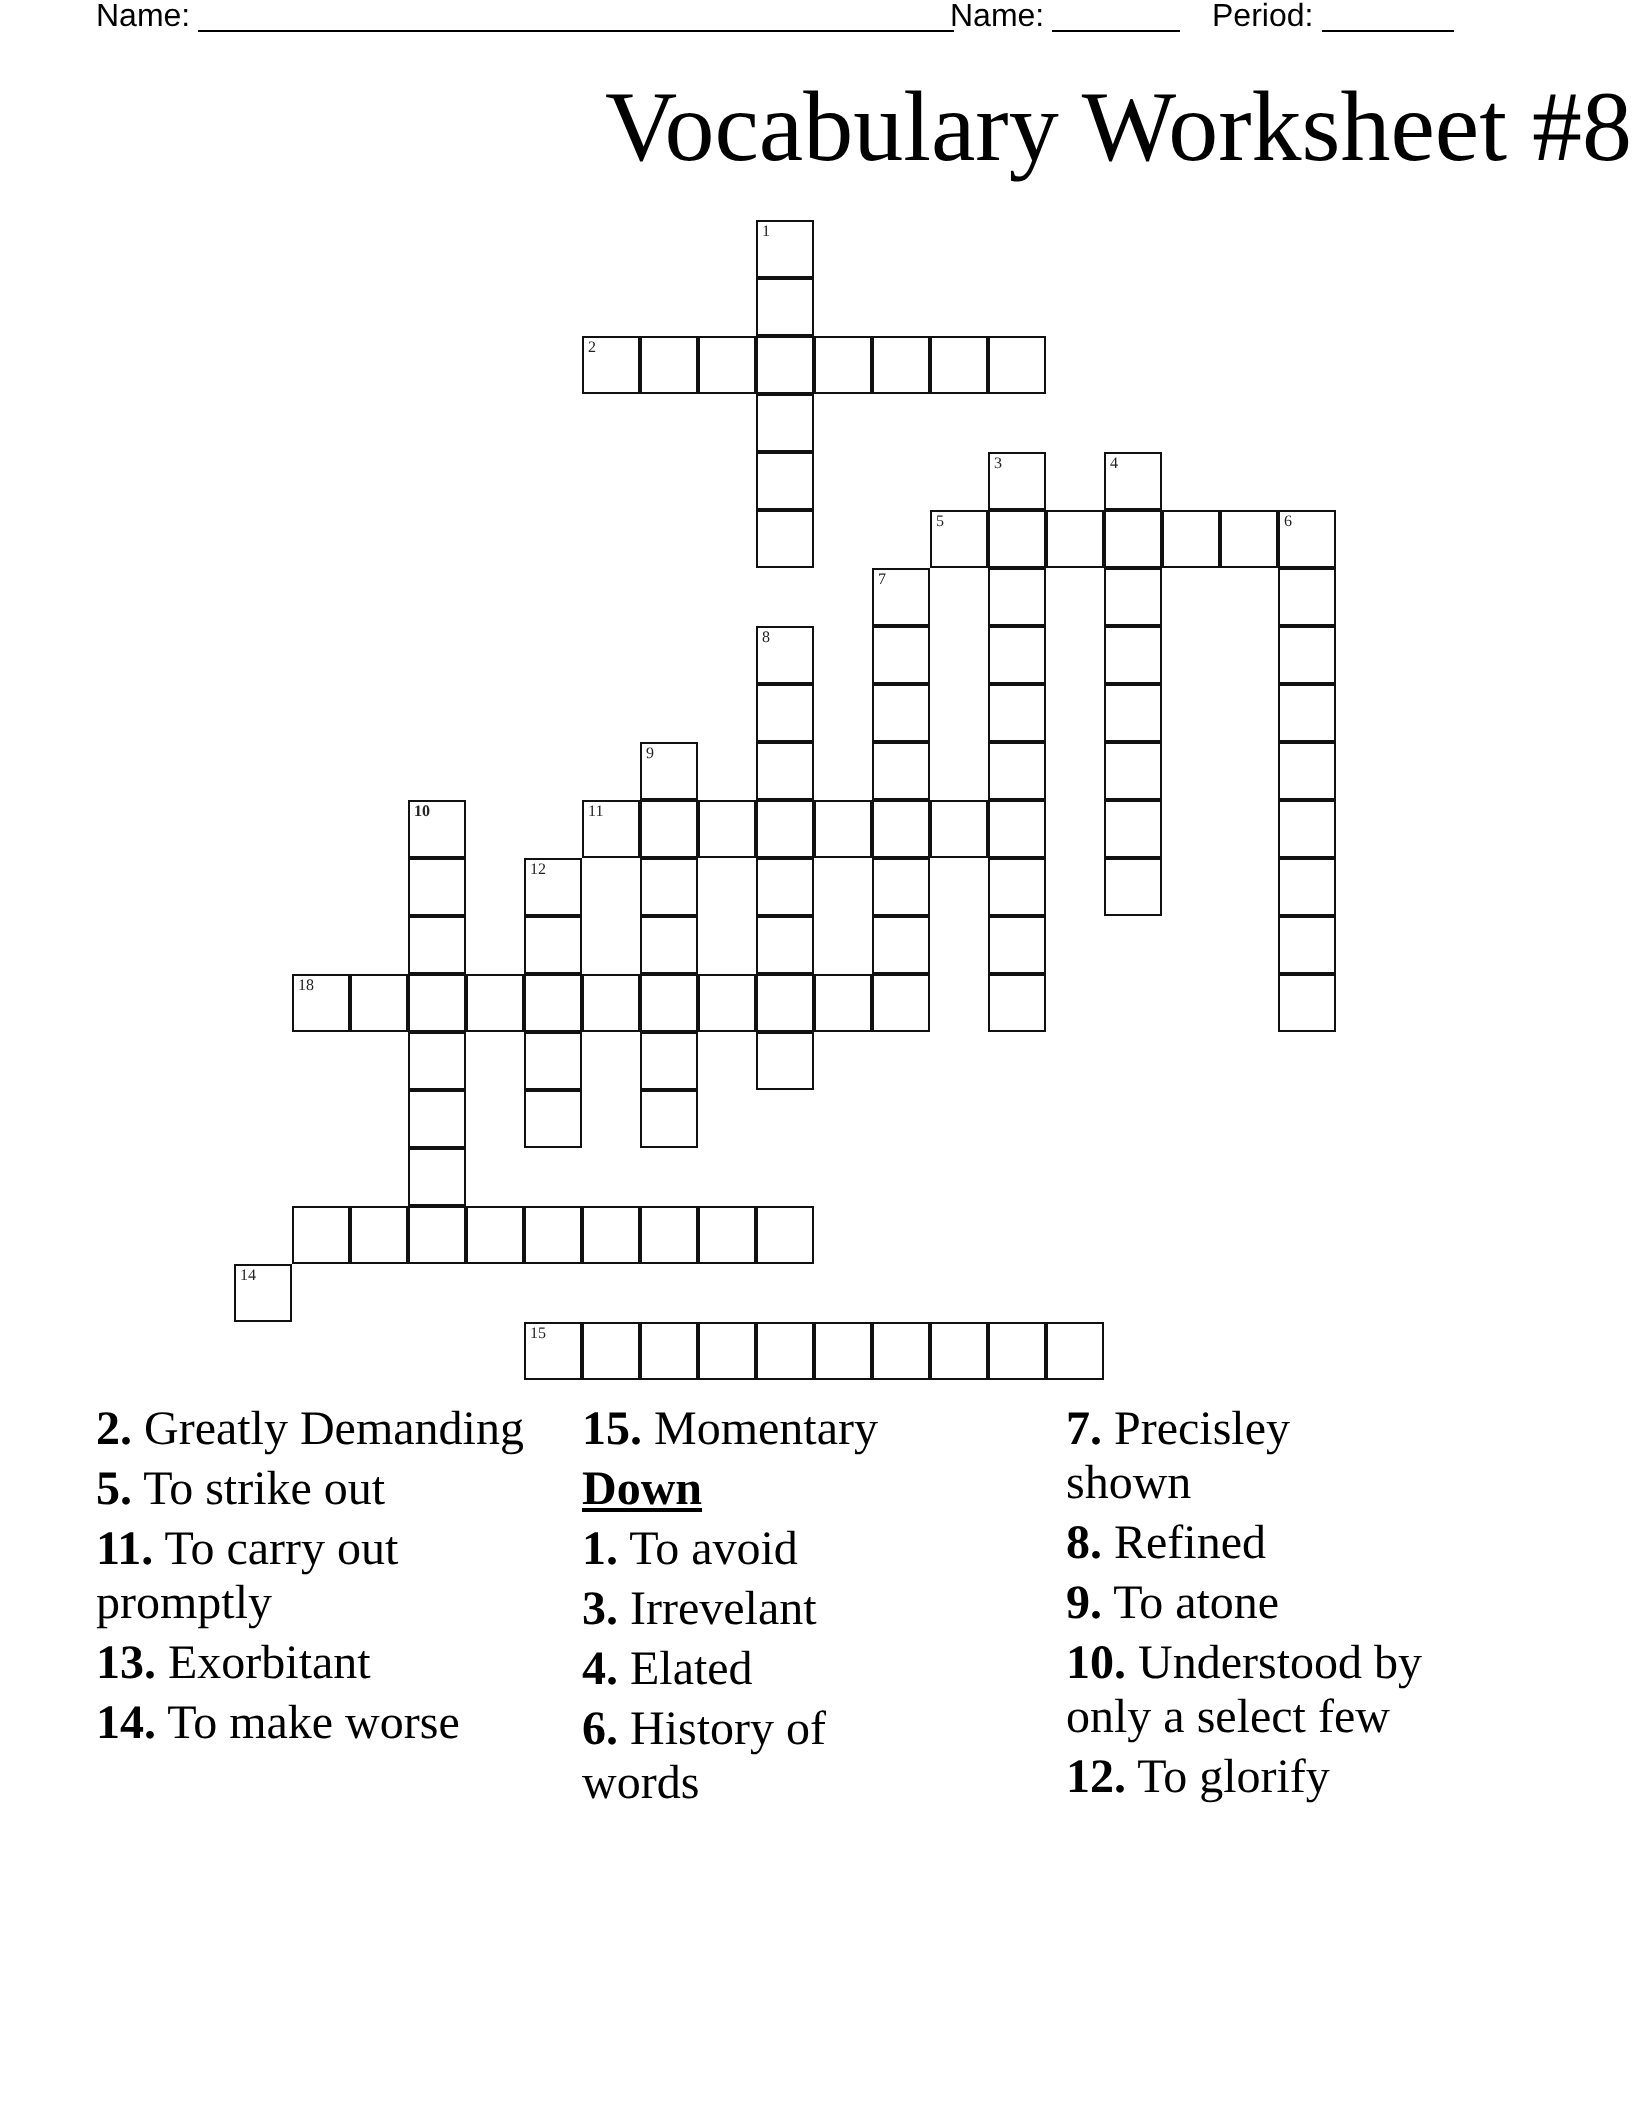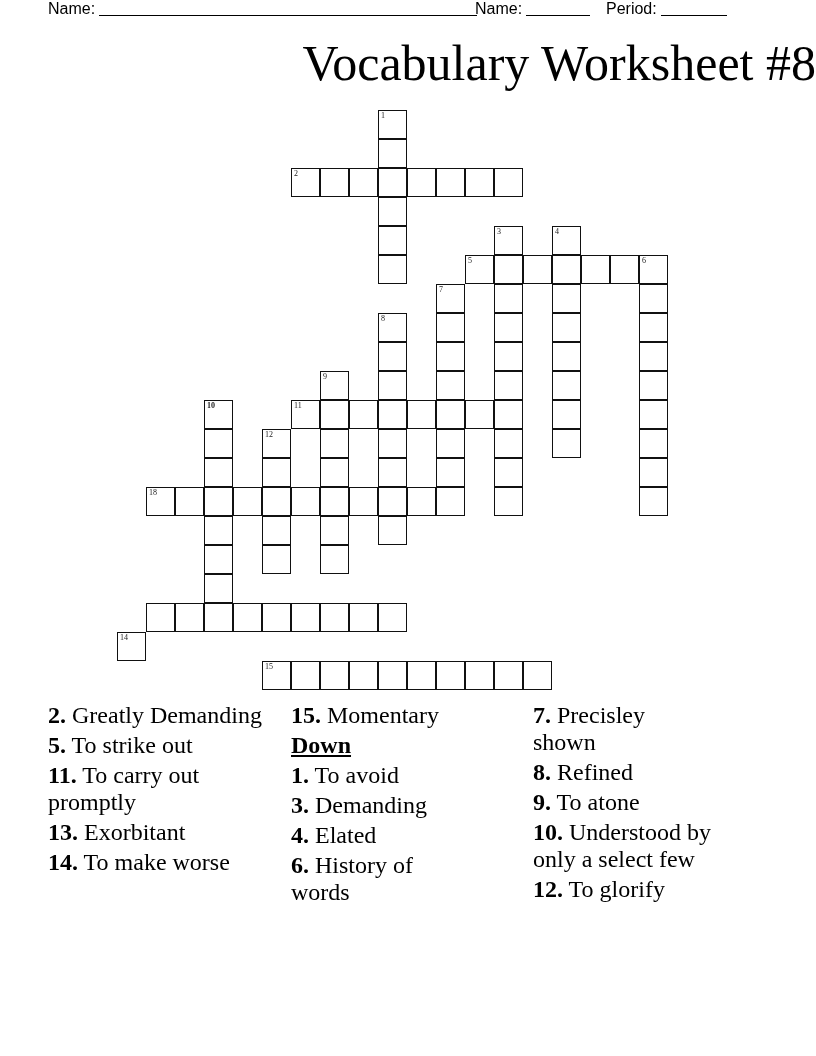--- a/index.html
+++ b/index.html
@@ -264,21 +264,21 @@
     <span class="clue"><b>5.</b> <span>To strike out</span></span>
     <span class="clue"><b>11.</b> <span>To carry out promptly</span></span>
     <span class="clue"><b>13.</b> <span>Exorbitant</span></span>
     <span class="clue" style="white-space:nowrap;"><b>14.</b> <span>To make worse</span></span>
   </div>
 
   <div class="clue-col" style="left:291px; width:200px;">
     <span class="clue" style="white-space:nowrap;"><b>15.</b> <span>Momentary</span></span>
     <span class="clue-head">Down</span>
     <span class="clue"><b>1.</b> <span>To avoid</span></span>
-    <span class="clue"><b>3.</b> <span>Demanding</span></span>
+    <span class="clue"><b>3.</b> <span>Irrevelant</span></span>
     <span class="clue"><b>4.</b> <span>Elated</span></span>
     <span class="clue" style="width:150px;"><b>6.</b> <span>History of words</span></span>
   </div>
 
   <div class="clue-col" style="left:533px; width:215px;">
     <span class="clue" style="width:140px;"><b>7.</b> <span>Precisley shown</span></span>
     <span class="clue"><b>8.</b> <span>Refined</span></span>
     <span class="clue"><b>9.</b> <span>To atone</span></span>
     <span class="clue"><b>10.</b> <span>Understood by only a select few</span></span>
     <span class="clue"><b>12.</b> <span>To glorify</span></span>

